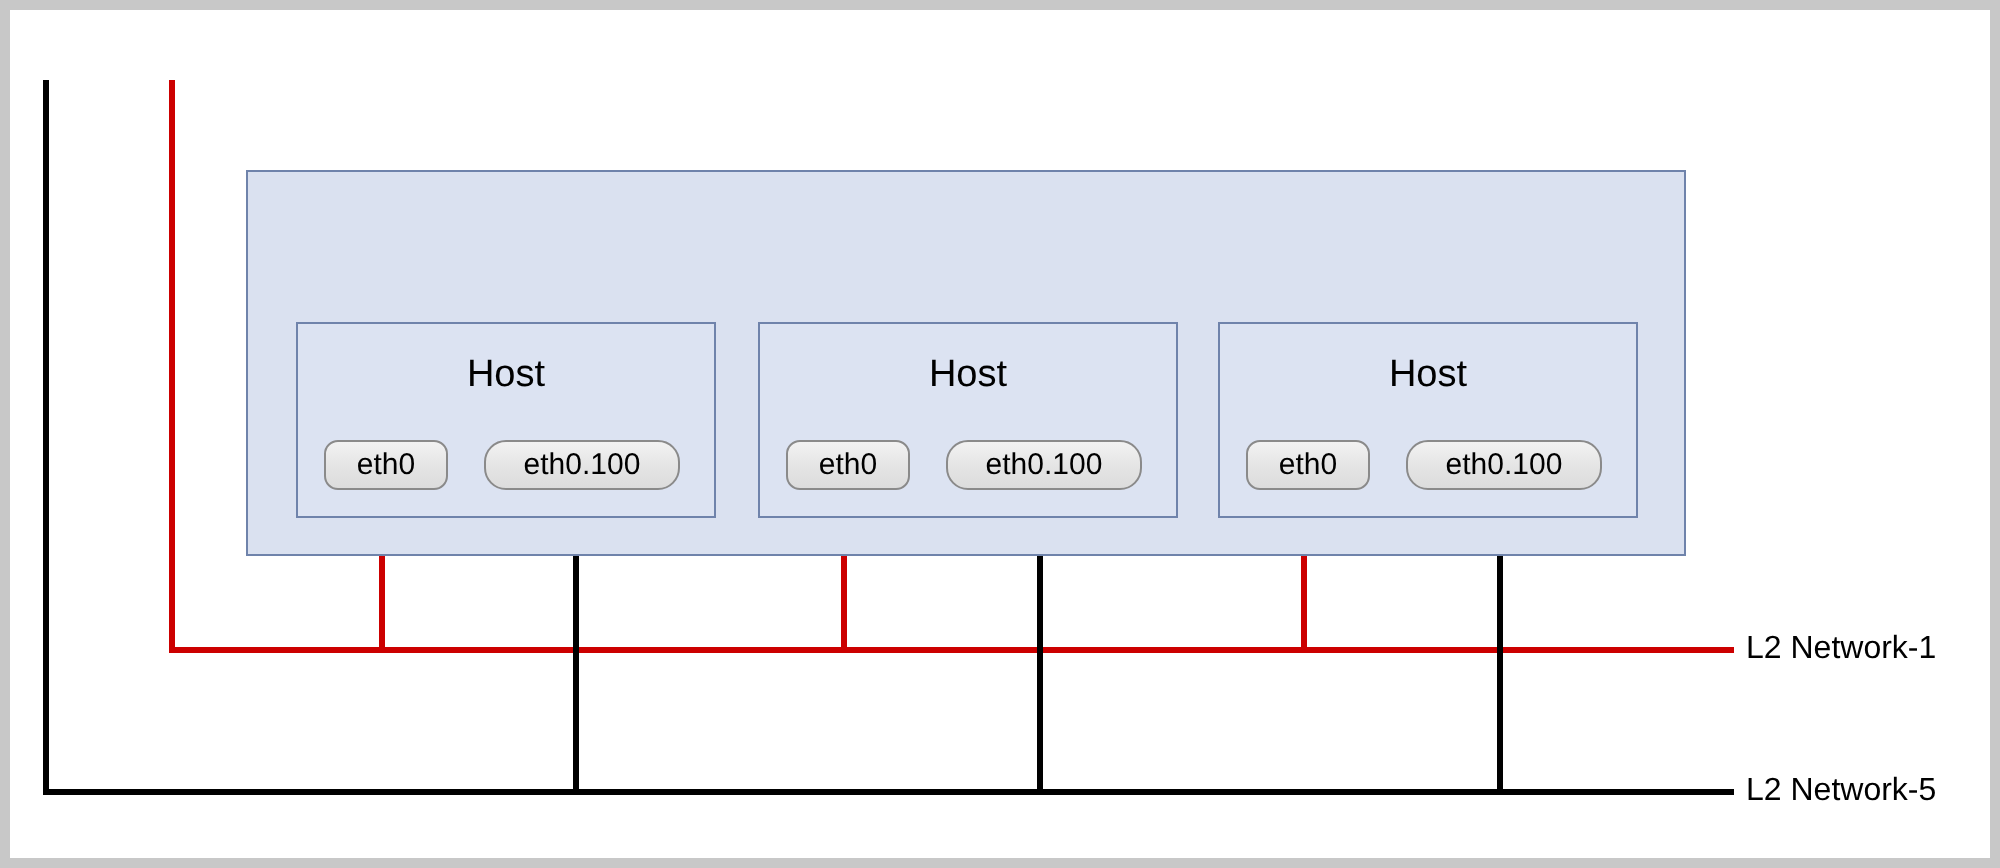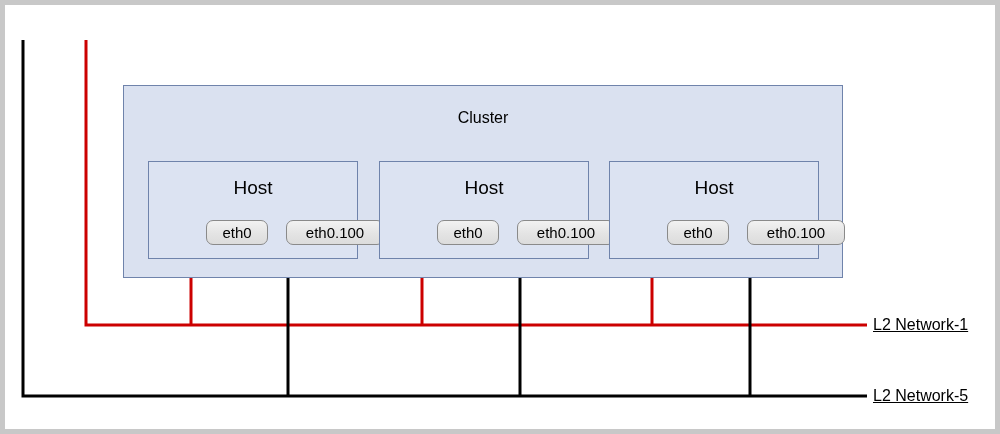--- a/index.html
+++ b/index.html
@@ -86,37 +86,36 @@
     box-sizing: border-box;
     background: linear-gradient(to bottom, #f2f2f2 0%, #e4e4e4 55%, #dcdcdc 100%);
     border: 1px solid #8a8a8a;
     border-radius: 7px;
     font-size: 15px;
     color: #000000;
     display: flex;
     align-items: center;
     justify-content: center;
     line-height: 1;
-    margin-left: 44px;
   }
   .nic-pill.primary {
     left: 13px;
     width: 62px;
   }
   .nic-pill.vlan {
     left: 93px;
     width: 98px;
+    border-radius: 11px;
   }
   .net-label {
     position: absolute;
     font-size: 16px;
     color: #000000;
     white-space: nowrap;
     line-height: 18px;
-    text-decoration: underline;
   }
   .net-label.n1 { left: 868px; top: 311px; }
   .net-label.n2 { left: 868px; top: 382px; }
 </style>
 </head>
 <body>
 
 <div id="diagram-root">
   <div id="canvas"></div>
 
@@ -134,21 +133,20 @@
     <line x1="283" y1="236" x2="283" y2="391" stroke="#000000" stroke-width="3"></line>
 
     <line x1="417" y1="236" x2="417" y2="320" stroke="#cc0000" stroke-width="3"></line>
     <line x1="515" y1="236" x2="515" y2="391" stroke="#000000" stroke-width="3"></line>
 
     <line x1="647" y1="236" x2="647" y2="320" stroke="#cc0000" stroke-width="3"></line>
     <line x1="745" y1="236" x2="745" y2="391" stroke="#000000" stroke-width="3"></line>
   </svg>
 
   <div class="cluster-box">
-    <div class="cluster-title">Cluster</div>
 
     <div class="host-box h0" style="left:24px; top:75px;">
       <div class="host-title">Host</div>
       <div class="nic-pill primary">eth0</div>
       <div class="nic-pill vlan">eth0.100</div>
     </div>
 
     <div class="host-box h1" style="left:255px; top:75px;">
       <div class="host-title">Host</div>
       <div class="nic-pill primary">eth0</div>

